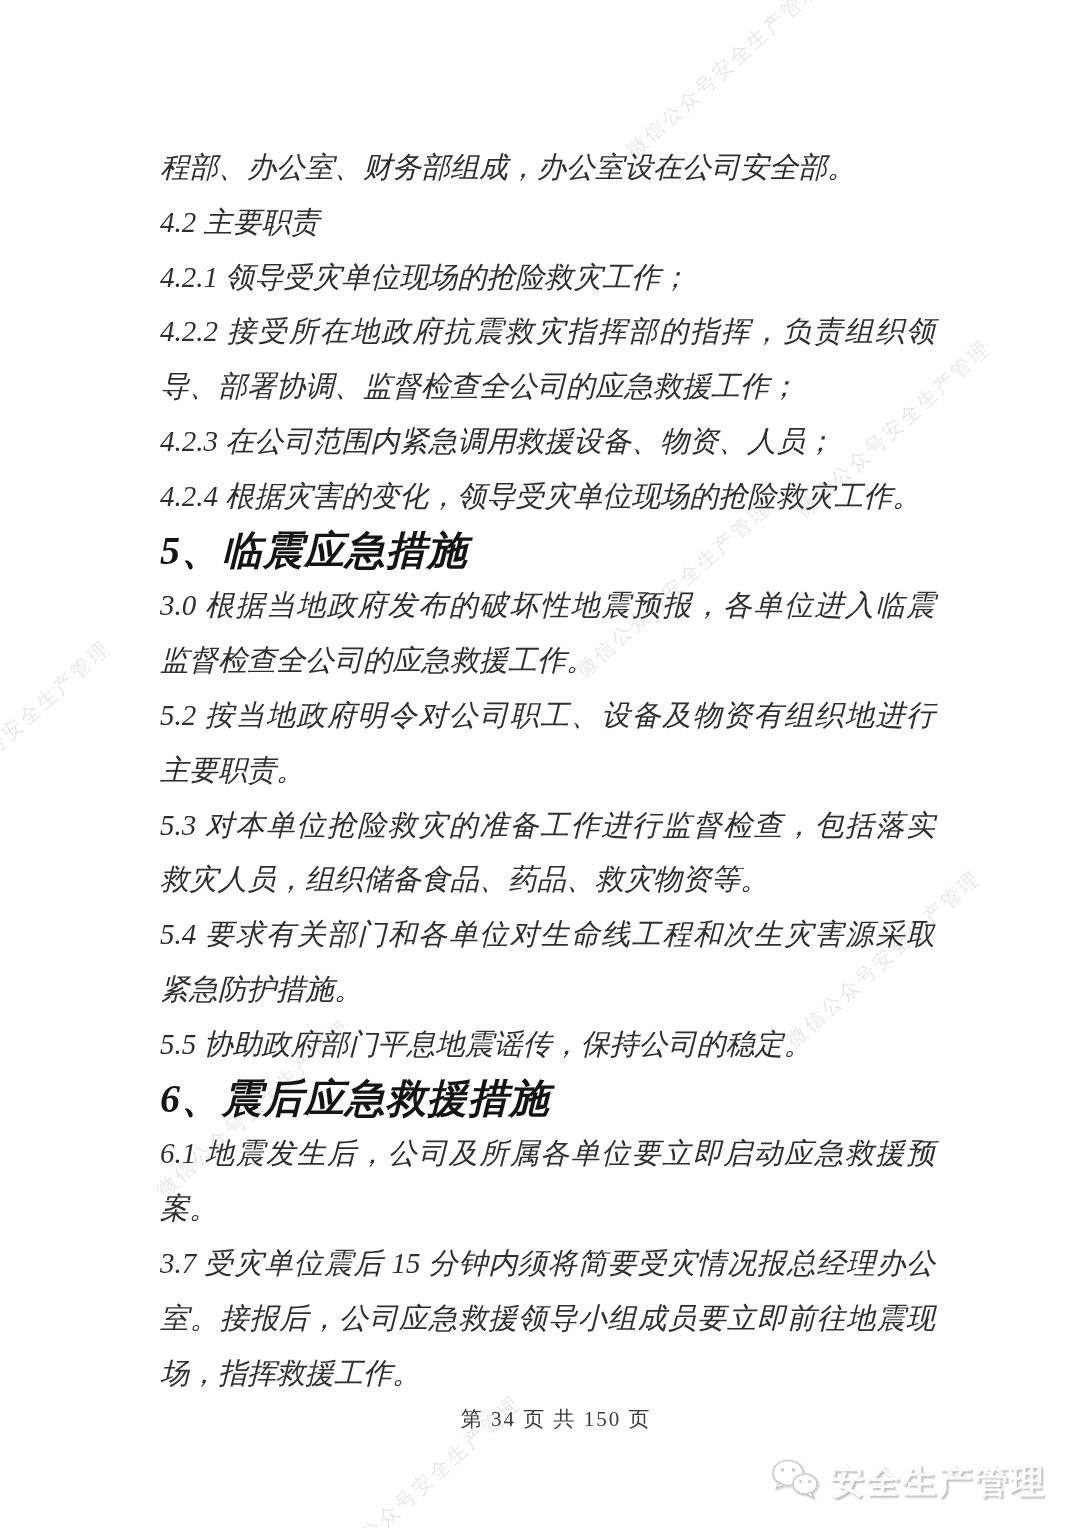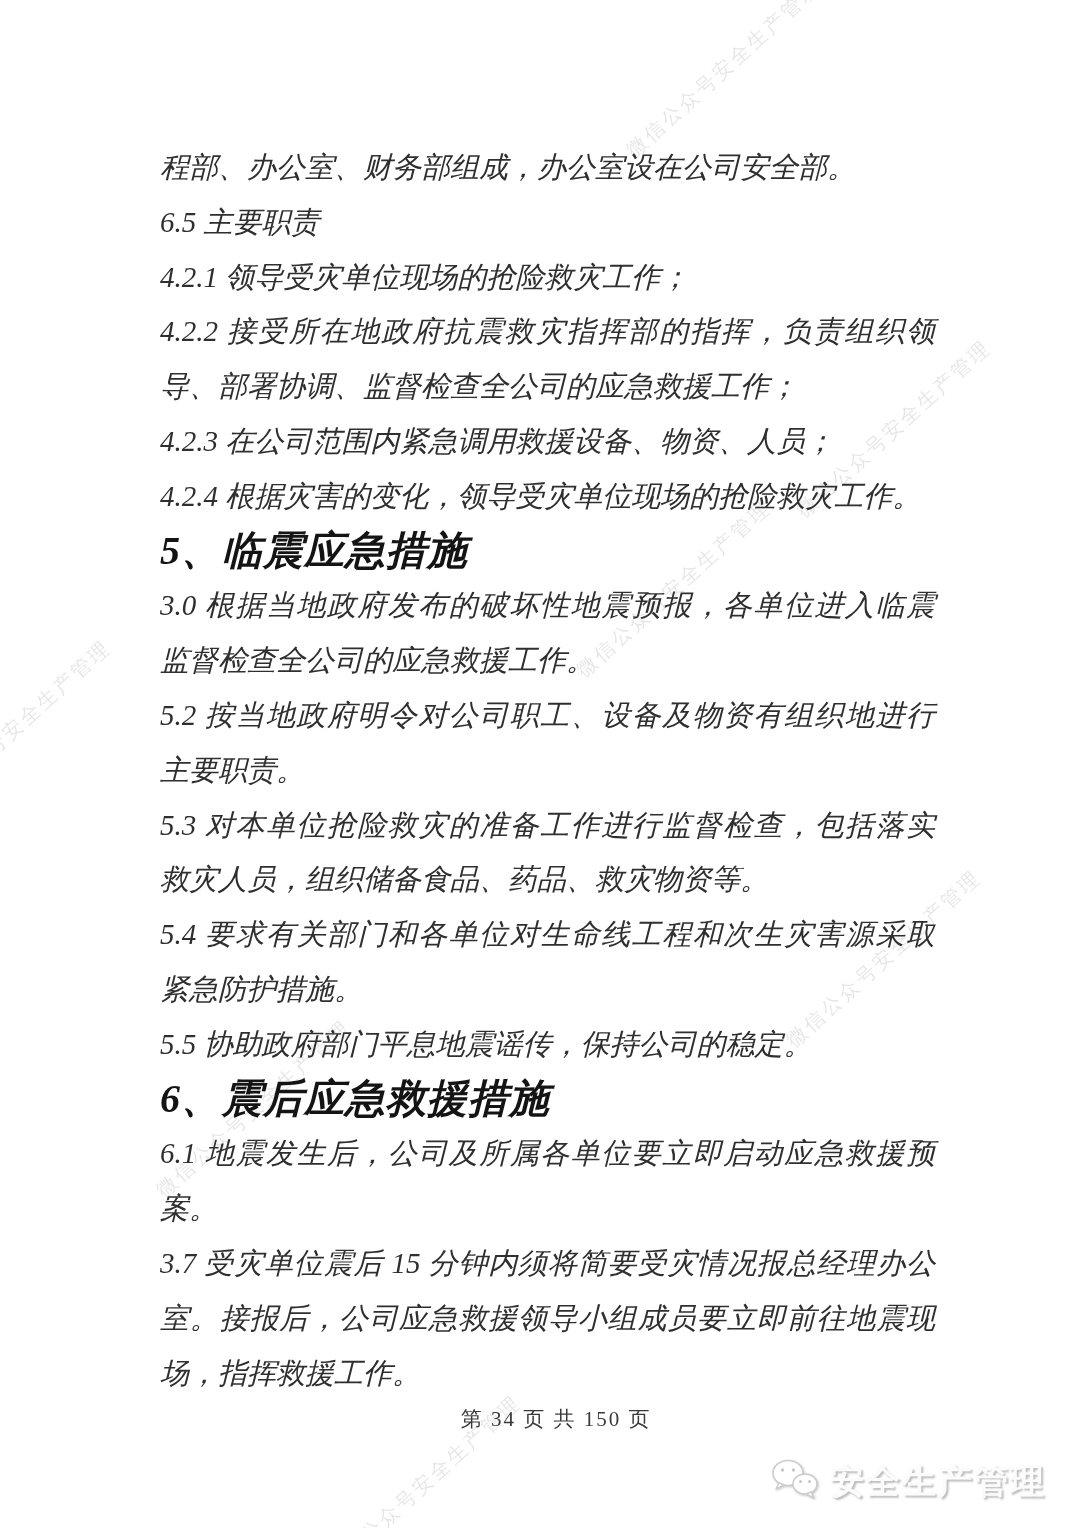--- a/index.html
+++ b/index.html
@@ -100,21 +100,21 @@
   <div class="wm" style="left:630px; top:140px;">微信公众号安全生产管理</div>
   <div class="wm" style="left:800px; top:500px;">微信公众号安全生产管理</div>
   <div class="wm" style="left:580px; top:660px;">微信公众号安全生产管理</div>
   <div class="wm" style="left:-80px; top:800px;">微信公众号安全生产管理</div>
   <div class="wm" style="left:790px; top:1030px;">微信公众号安全生产管理</div>
   <div class="wm" style="left:160px; top:1180px;">微信公众号安全生产管理</div>
   <div class="wm" style="left:330px; top:1555px;">微信公众号安全生产管理</div>
 
   <div class="content">
     <div class="line">程部、办公室、财务部组成，办公室设在公司安全部。</div>
-    <div class="line">6.5 主要职责</div>
+    <div class="line">4.2 主要职责</div>
     <div class="line">4.2.1 领导受灾单位现场的抢险救灾工作；</div>
     <div class="line stretch">4.2.2 接受所在地政府抗震救灾指挥部的指挥，负责组织领</div>
     <div class="line">导、部署协调、监督检查全公司的应急救援工作；</div>
     <div class="line">4.2.3 在公司范围内紧急调用救援设备、物资、人员；</div>
     <div class="line">4.2.4 根据灾害的变化，领导受灾单位现场的抢险救灾工作。</div>
     <div class="line bold">5、临震应急措施</div>
     <div class="line stretch">3.0 根据当地政府发布的破坏性地震预报，各单位进入临震</div>
     <div class="line">监督检查全公司的应急救援工作。</div>
     <div class="line stretch">5.2 按当地政府明令对公司职工、设备及物资有组织地进行</div>
     <div class="line">主要职责。</div>

